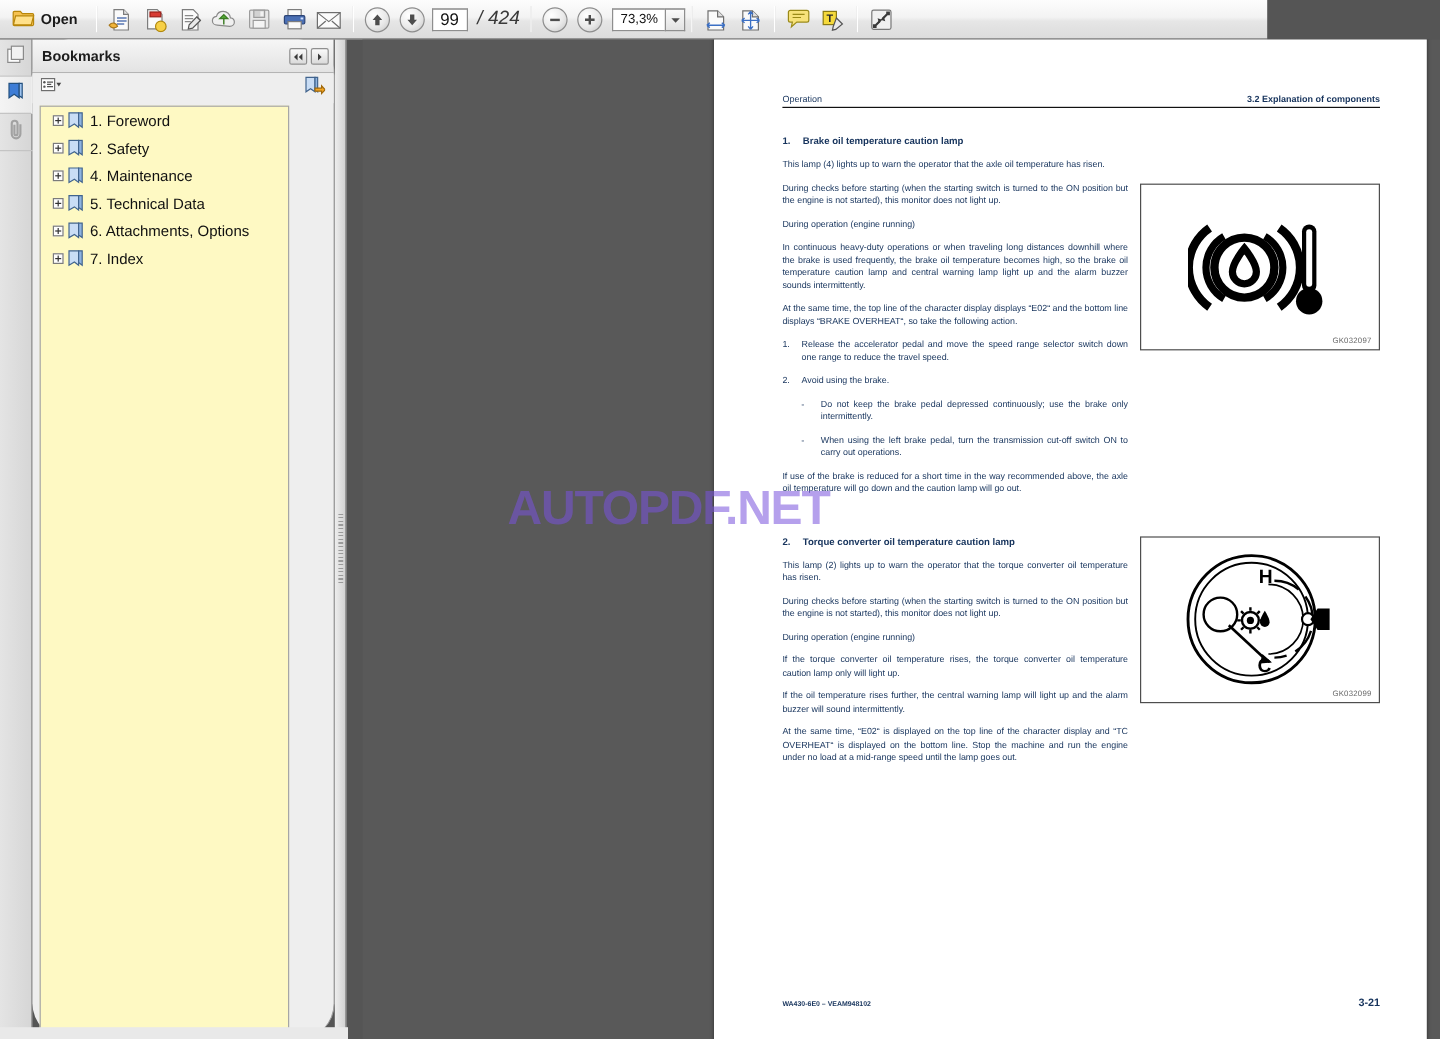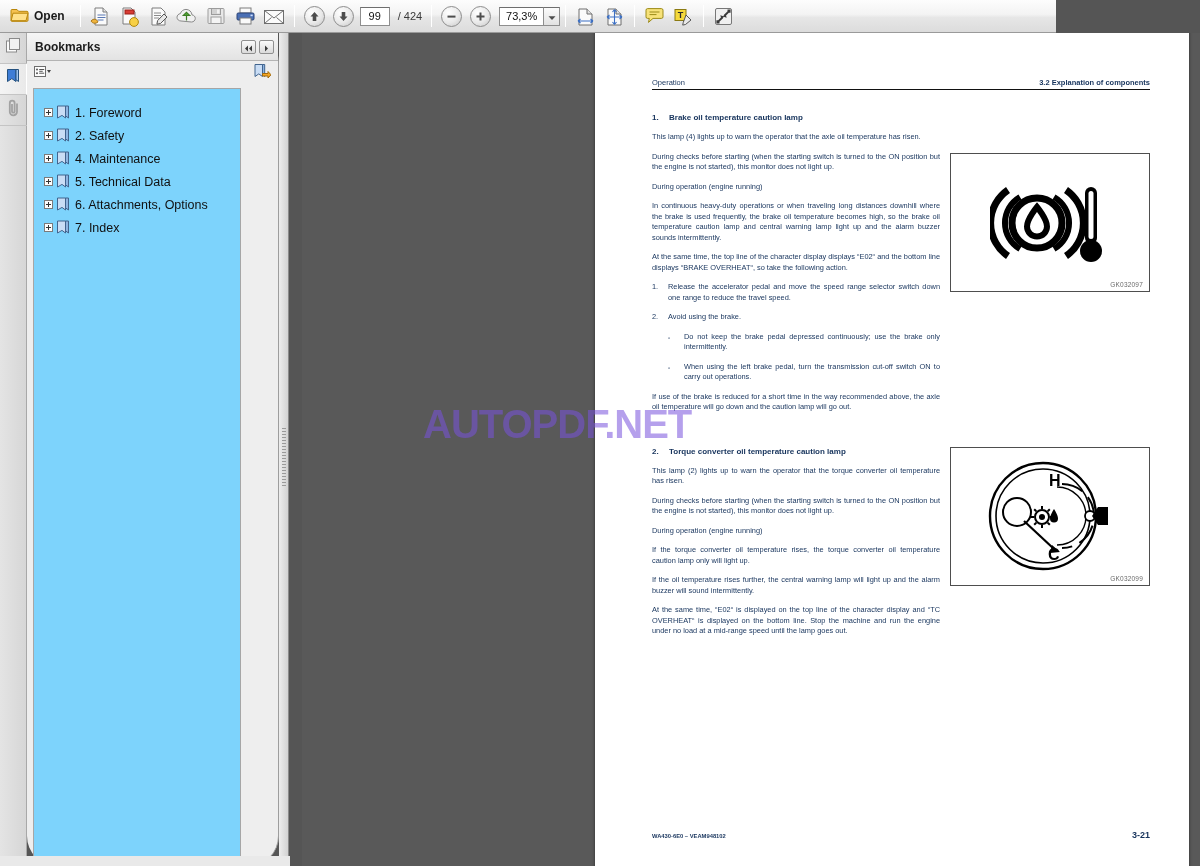--- a/index.html
+++ b/index.html
@@ -30,24 +30,24 @@
     padding: 0 8px 0 4px; gap: 5px;
     font-size: 12px; font-weight: bold; color: #1a1a1a;
   }
   .tb-sep {
     width: 1px; height: 22px; margin: 0 5px;
     background: #c2c2c2; border-right: 1px solid #ffffff;
   }
   .pagebox {
     width: 30px; height: 19px; background: #fff;
     border: 1px solid #8e8e8e; border-top-color: #6e6e6e;
-    font-size: 11px; text-align: center; line-height: 17px;
+    font-size: 14px; text-align: center; line-height: 17px;
     color: #111; margin: 0 2px;
   }
-  .pagetotal { font-size: 11px; color: #3a3a3a; margin: 0 4px 0 6px; }
+  .pagetotal { font-size: 16px; color: #3a3a3a; margin: 0 4px 0 6px; font-style: italic; }
   .zoombox {
     width: 44px; height: 19px; background: #fff;
     border: 1px solid #8e8e8e; border-top-color: #6e6e6e;
     border-right: none;
     font-size: 11px; text-align: center; line-height: 17px; color: #111;
   }
   .zoomarrow {
     width: 17px; height: 19px;
     background: linear-gradient(to bottom,#fbfbfb,#e2e2e2);
     border: 1px solid #8e8e8e; border-top-color: #6e6e6e;
@@ -103,23 +103,23 @@
     padding: 0 6px 0 6px;
     background: #eeeeee;
   }
   .smallbtn {
     width: 20px; height: 17px;
     display: flex; align-items: center; justify-content: center;
   }
   #bmlist {
     position: absolute; left: 6px; top: 55px;
     width: 208px; height: 772px;
-    background: #7dd3fc; border: 1px solid #a6a6a6;
+    background: #fef9c3; border: 1px solid #a6a6a6;
     overflow: hidden;
-    padding-top: 12px;
+    padding-top: 0;
   }
   .bm-row {
     display: flex; align-items: center;
     height: 23px; padding-left: 10px; gap: 3px;
   }
   .bm-plus {
     width: 9px; height: 9px;
     border: 1px solid #7b7b7b; background: #fdfdfd;
     position: relative; flex: 0 0 auto;
   }

